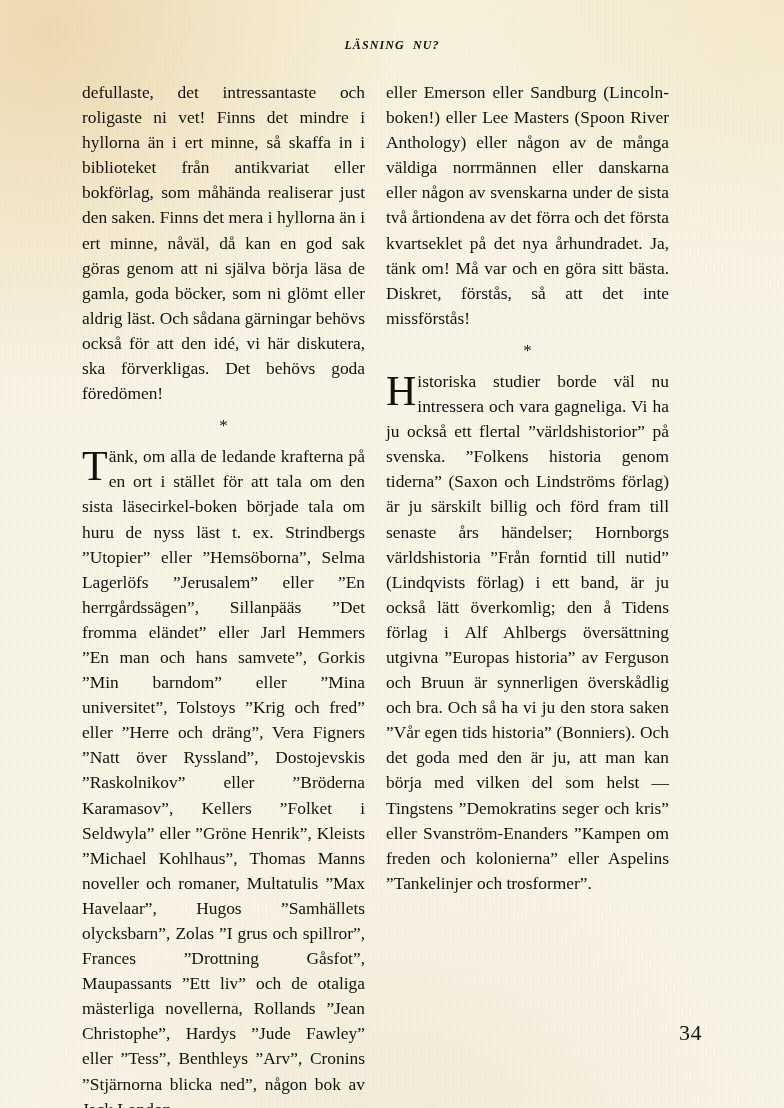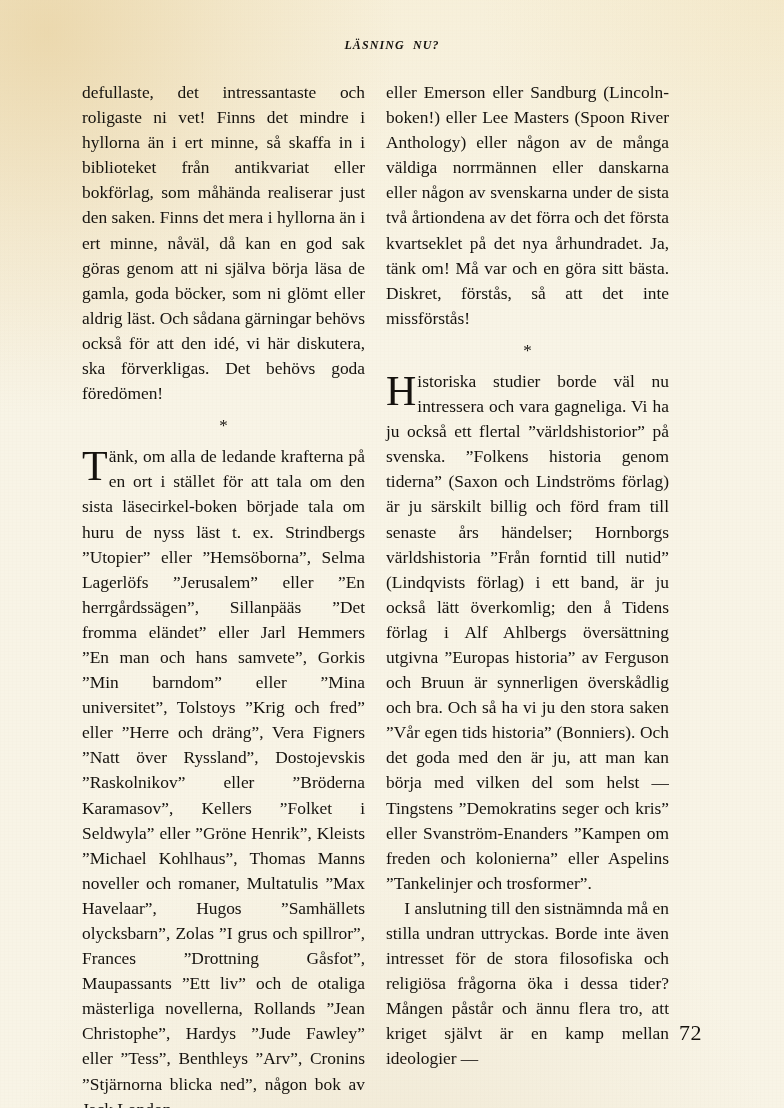--- a/index.html
+++ b/index.html
@@ -161,22 +161,21 @@
       <div class="col col-right">
 
         <p class="para">eller Emerson eller Sandburg (Lincoln-boken!) eller Lee Masters (Spoon River Anthology) eller någon av de många väldiga norrmännen eller danskarna eller någon av svenskarna under de sista två årtiondena av det förra och det första kvartseklet på det nya århundradet. Ja, tänk om! Må var och en göra sitt bästa. Diskret, förstås, så att det inte missförstås!</p>
 
         <p class="sep-asterisk">*</p>
 
         <p class="para para-dropcap">
           <span class="dropcap">H</span><span>istoriska studier borde väl nu intressera och vara gagneliga. Vi ha ju också ett flertal ”världshistorior” på svenska. ”Folkens historia genom tiderna” (Saxon och Lindströms förlag) är ju särskilt billig och förd fram till senaste års händelser; Hornborgs världshistoria ”Från forntid till nutid” (Lindqvists förlag) i ett band, är ju också lätt överkomlig; den å Tidens förlag i Alf Ahlbergs översättning utgivna ”Europas historia” av Ferguson och Bruun är synnerligen överskådlig och bra. Och så ha vi ju den stora saken ”Vår egen tids historia” (Bonniers). Och det goda med den är ju, att man kan börja med vilken del som helst — Tingstens ”Demokratins seger och kris” eller Svanström-Enanders ”Kampen om freden och kolonierna” eller Aspelins ”Tankelinjer och trosformer”.</span>
         </p>
 
-        <p class="para para-indent">I anslutning till den sistnämnda må en stilla undran uttryckas. Borde inte även intresset för de stora filosofiska och religiösa frågorna öka i dessa tider? Mången påstår och ännu flera tro, att kriget självt är en kamp mellan ideologier —</p>
 
       </div>
 
     </div>
 
-    <div class="folio">72</div>
+    <div class="folio">34</div>
 
   </div>
 </div>
 
 </body></html>

